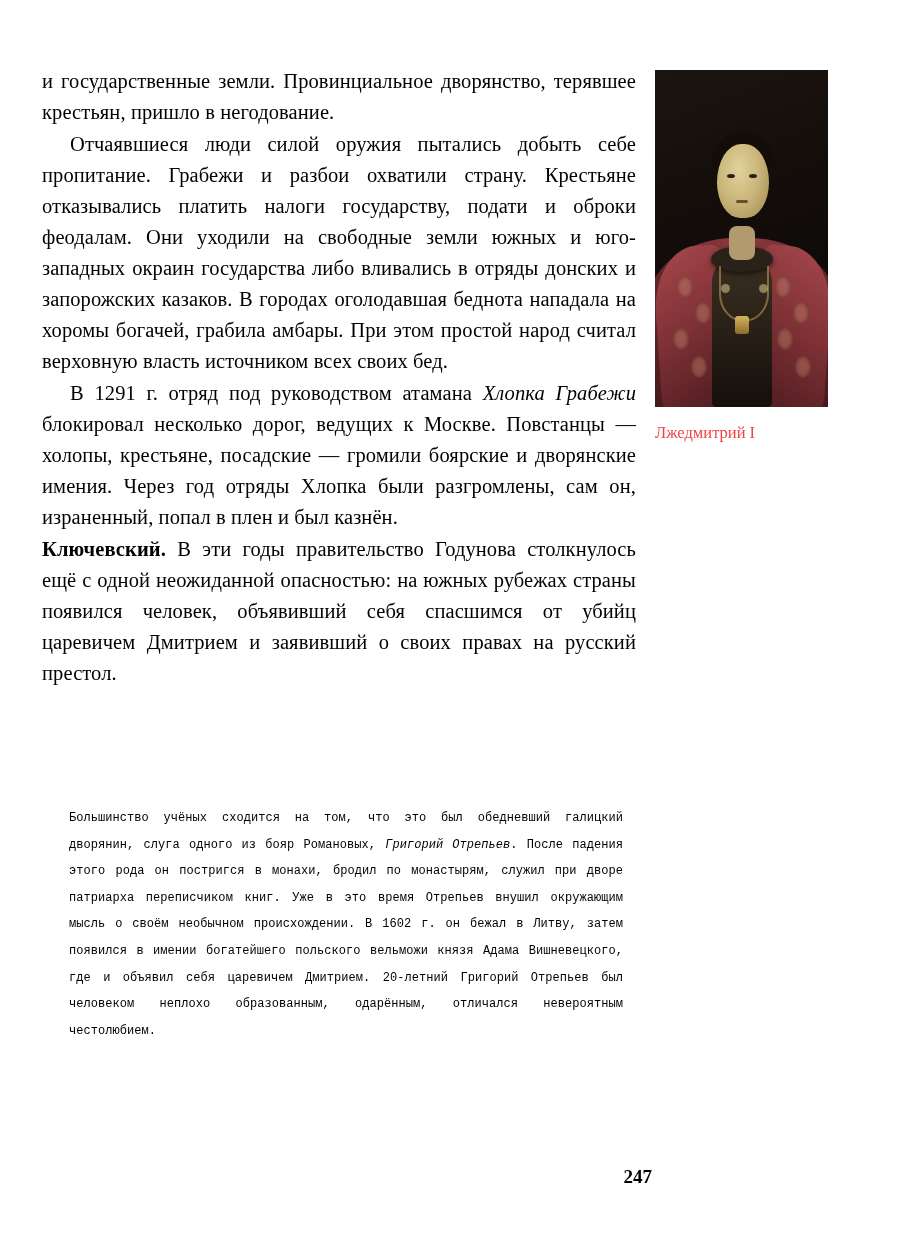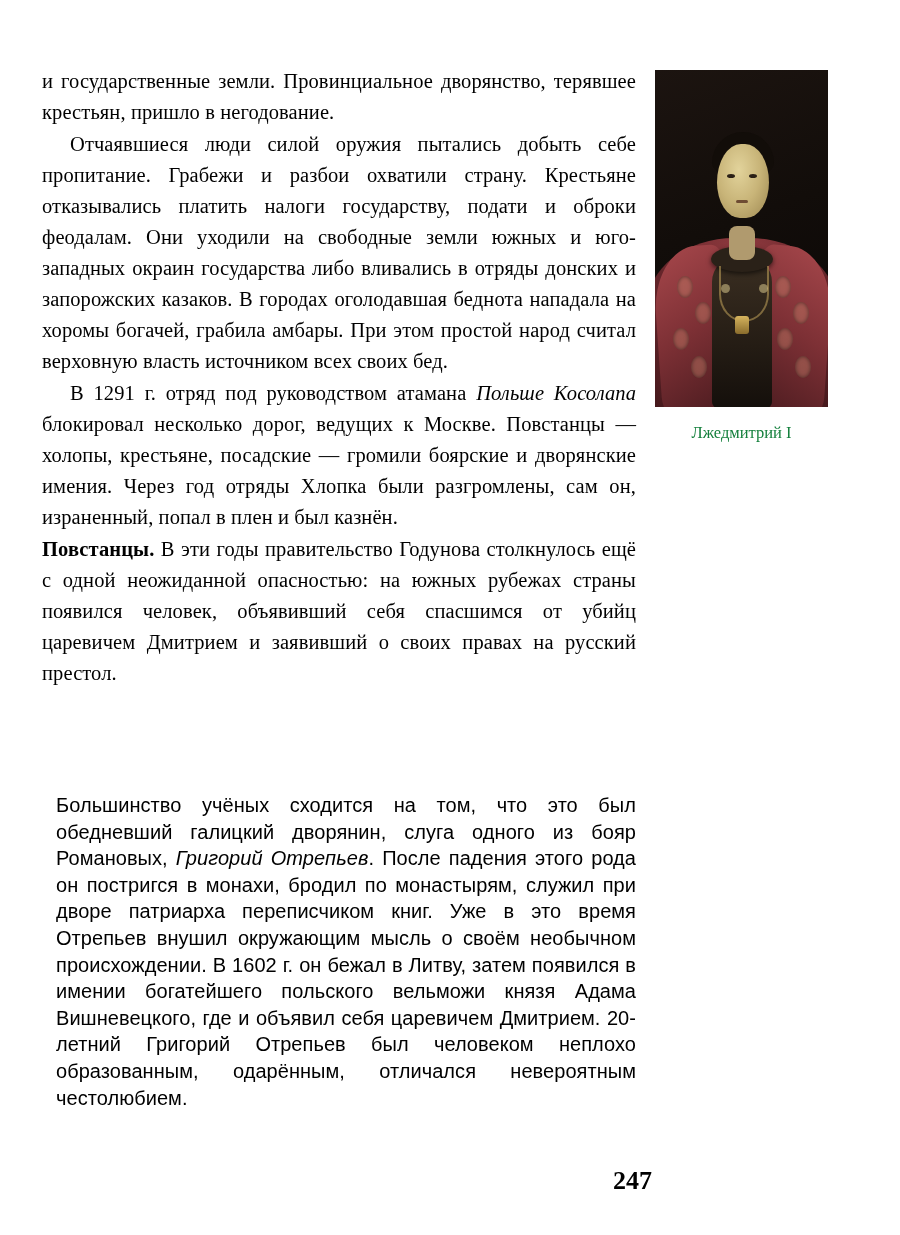--- a/index.html
+++ b/index.html
@@ -194,37 +194,36 @@
   }
   .glint {
     position: absolute;
     width: 9px;
     height: 9px;
     background: rgba(232,214,150,0.5);
     border-radius: 50%;
   }
   .fig-caption {
     margin-top: 16px;
-    text-align: center;
     font-family: "Liberation Serif", serif;
     font-size: 16.5px;
-    color: #15803d;
+    color: #ef4444;
   }
 
   
   .inset {
     position: absolute;
     left: 56px;
     top: 784px;
     width: 580px;
   }
   .inset p {
-    margin: 0;
-    font-family: Liberation Sans, sans-serif;
-    font-size: 20px;
+    margin: 13px;
+    font-family: Liberation Mono, monospace;
+    font-size: 12px;
     line-height: 26.6px;
     text-align: justify;
     letter-spacing: 0.05px;
   }
   .inset .ital { font-style: italic; }
 
   
   .tail {
     position: absolute;
     left: 42px;
@@ -233,45 +232,45 @@
   }
 
   
   .page-number {
     position: absolute;
     left: 0;
     top: 1158px;
     width: 652px;
     text-align: right;
     font-family: "Liberation Serif", serif;
-    font-size: 26px;
+    font-size: 19px;
     font-weight: bold;
   }
 </style>
 </head>
 <body>
 
 <div class="page">
 
   <div class="text-col">
     <p class="para">
       <span>и государственные земли. Провинциальное дворянство, терявшее крестьян, пришло в негодование.</span>
     </p>
 
 
     <p class="para indent">
       <span>Отчаявшиеся люди силой оружия пытались добыть себе пропитание. Грабежи и разбои охватили страну. Крестьяне отказывались платить налоги государству, подати и оброки феодалам. Они уходили на свободные земли южных и юго-западных окраин государства либо вливались в отряды донских и запорожских казаков. В городах оголодавшая беднота нападала на хоромы богачей, грабила амбары. При этом простой народ считал верховную власть источником всех своих бед.</span>
     </p>
 
     <p class="para indent">
-      <span>В 1291 г. отряд под руководством атамана </span><span class="ital">Польше Косолапа</span><span> блокировал несколько дорог, ведущих к Москве. Повстанцы — холопы, крестьяне, посадские — громили боярские и дворянские имения. Через год отряды Хлопка были разгромлены, сам он, израненный, попал в плен и был казнён.</span>
+      <span>В 1291 г. отряд под руководством атамана </span><span class="ital">Хлопка Грабежи</span><span> блокировал несколько дорог, ведущих к Москве. Повстанцы — холопы, крестьяне, посадские — громили боярские и дворянские имения. Через год отряды Хлопка были разгромлены, сам он, израненный, попал в плен и был казнён.</span>
     </p>
 
     <p class="para">
-      <span class="bold">Повстанцы.</span><span> В эти годы правительство Годунова столкнулось ещё с одной неожиданной опасностью: на южных рубежах страны появился человек, объявивший себя спасшимся от убийц царевичем Дмитрием и заявивший о своих правах на русский престол.</span>
+      <span class="bold">Ключевский.</span><span> В эти годы правительство Годунова столкнулось ещё с одной неожиданной опасностью: на южных рубежах страны появился человек, объявивший себя спасшимся от убийц царевичем Дмитрием и заявивший о своих правах на русский престол.</span>
     </p>
   </div>
 
   <div class="figure">
     <div class="figure-frame">
       <div class="portrait">
         <div class="bg-dark"></div>
         <div class="robe"></div>
         <div class="robe-left"></div>
         <div class="robe-right"></div>

